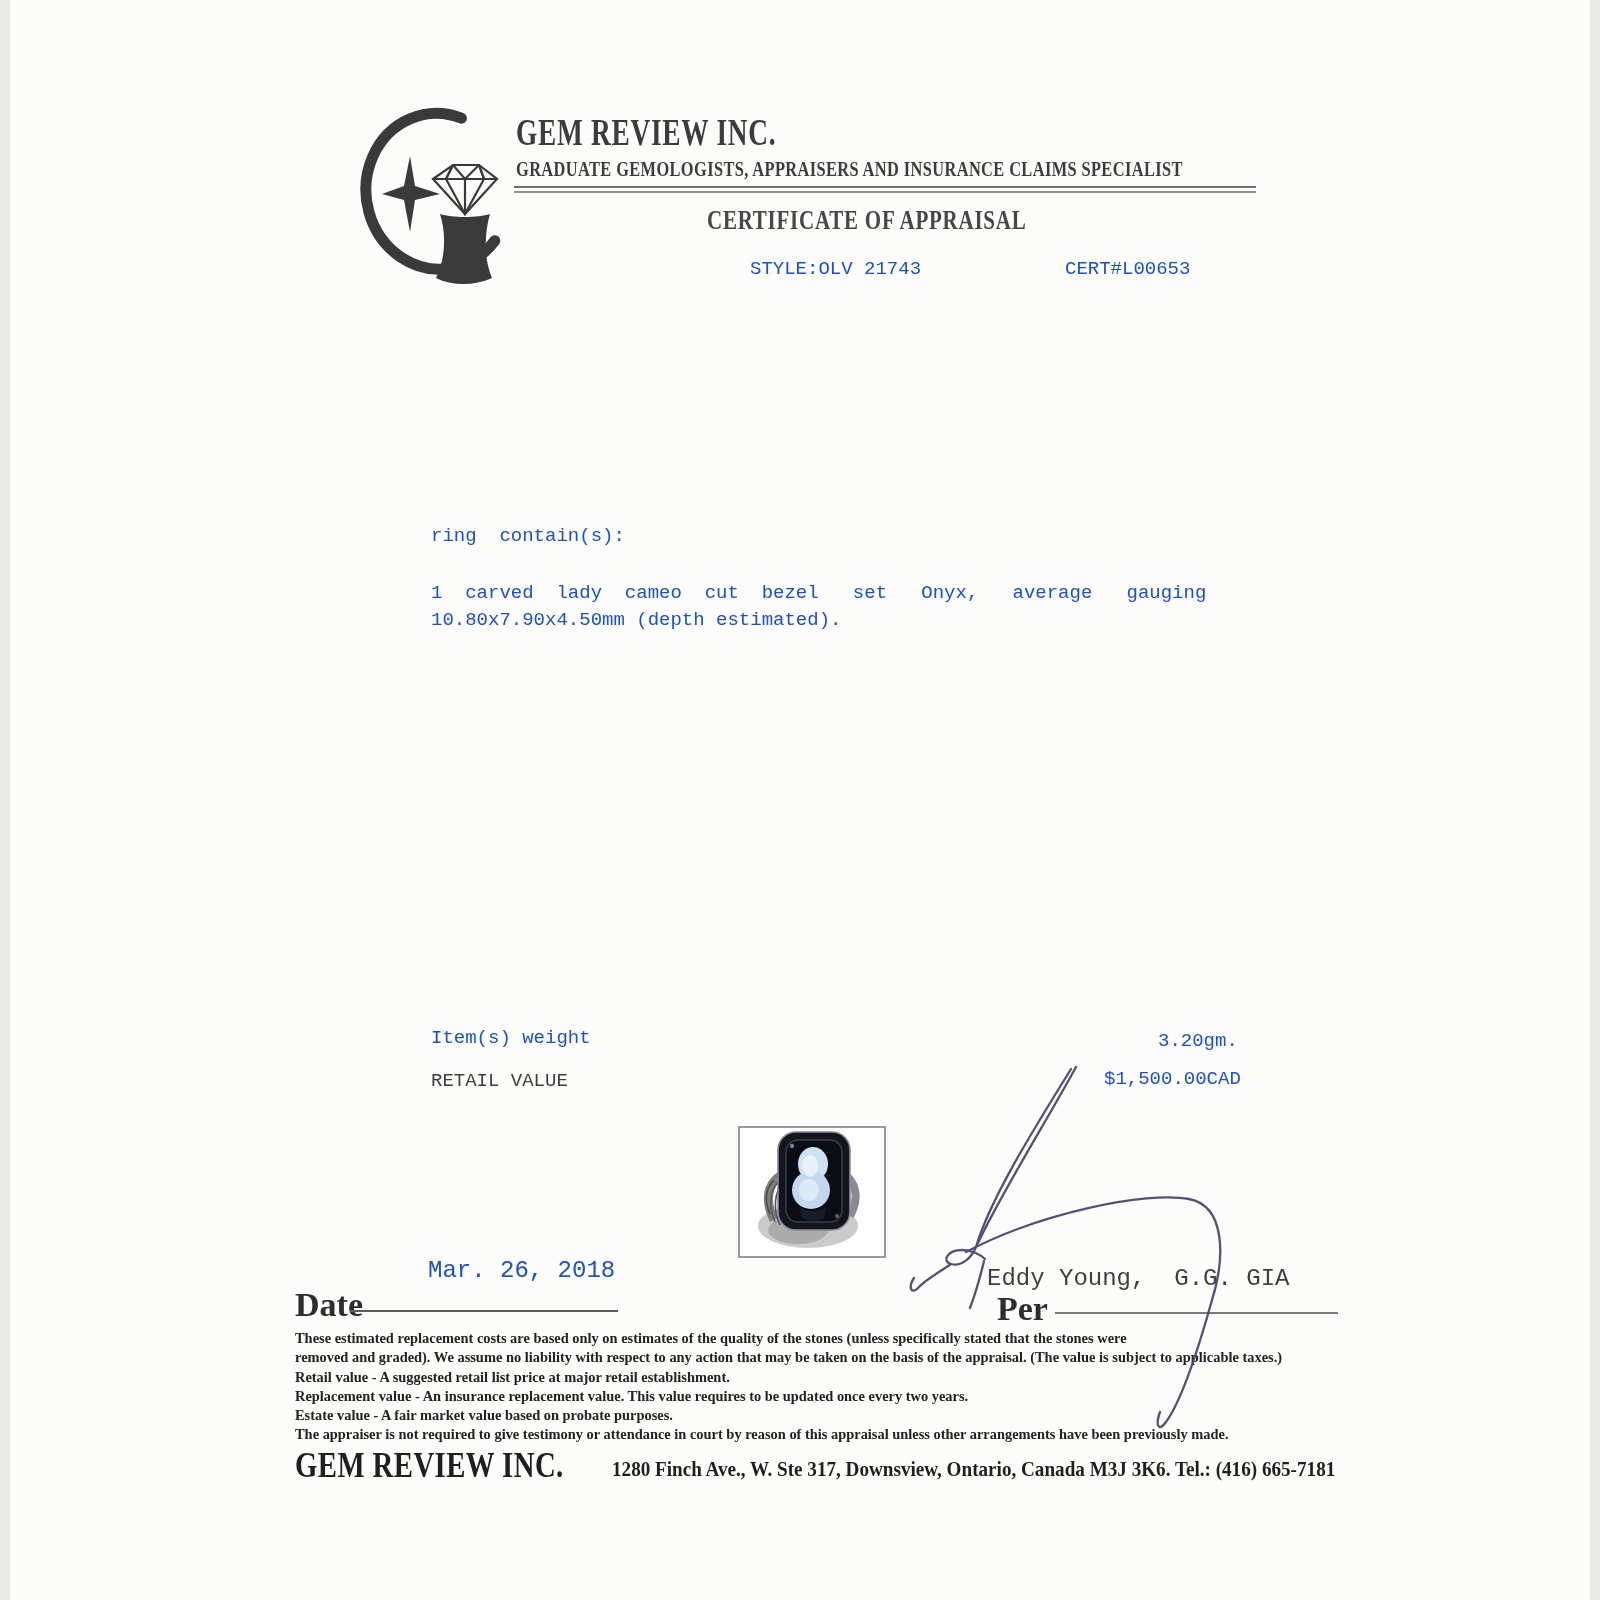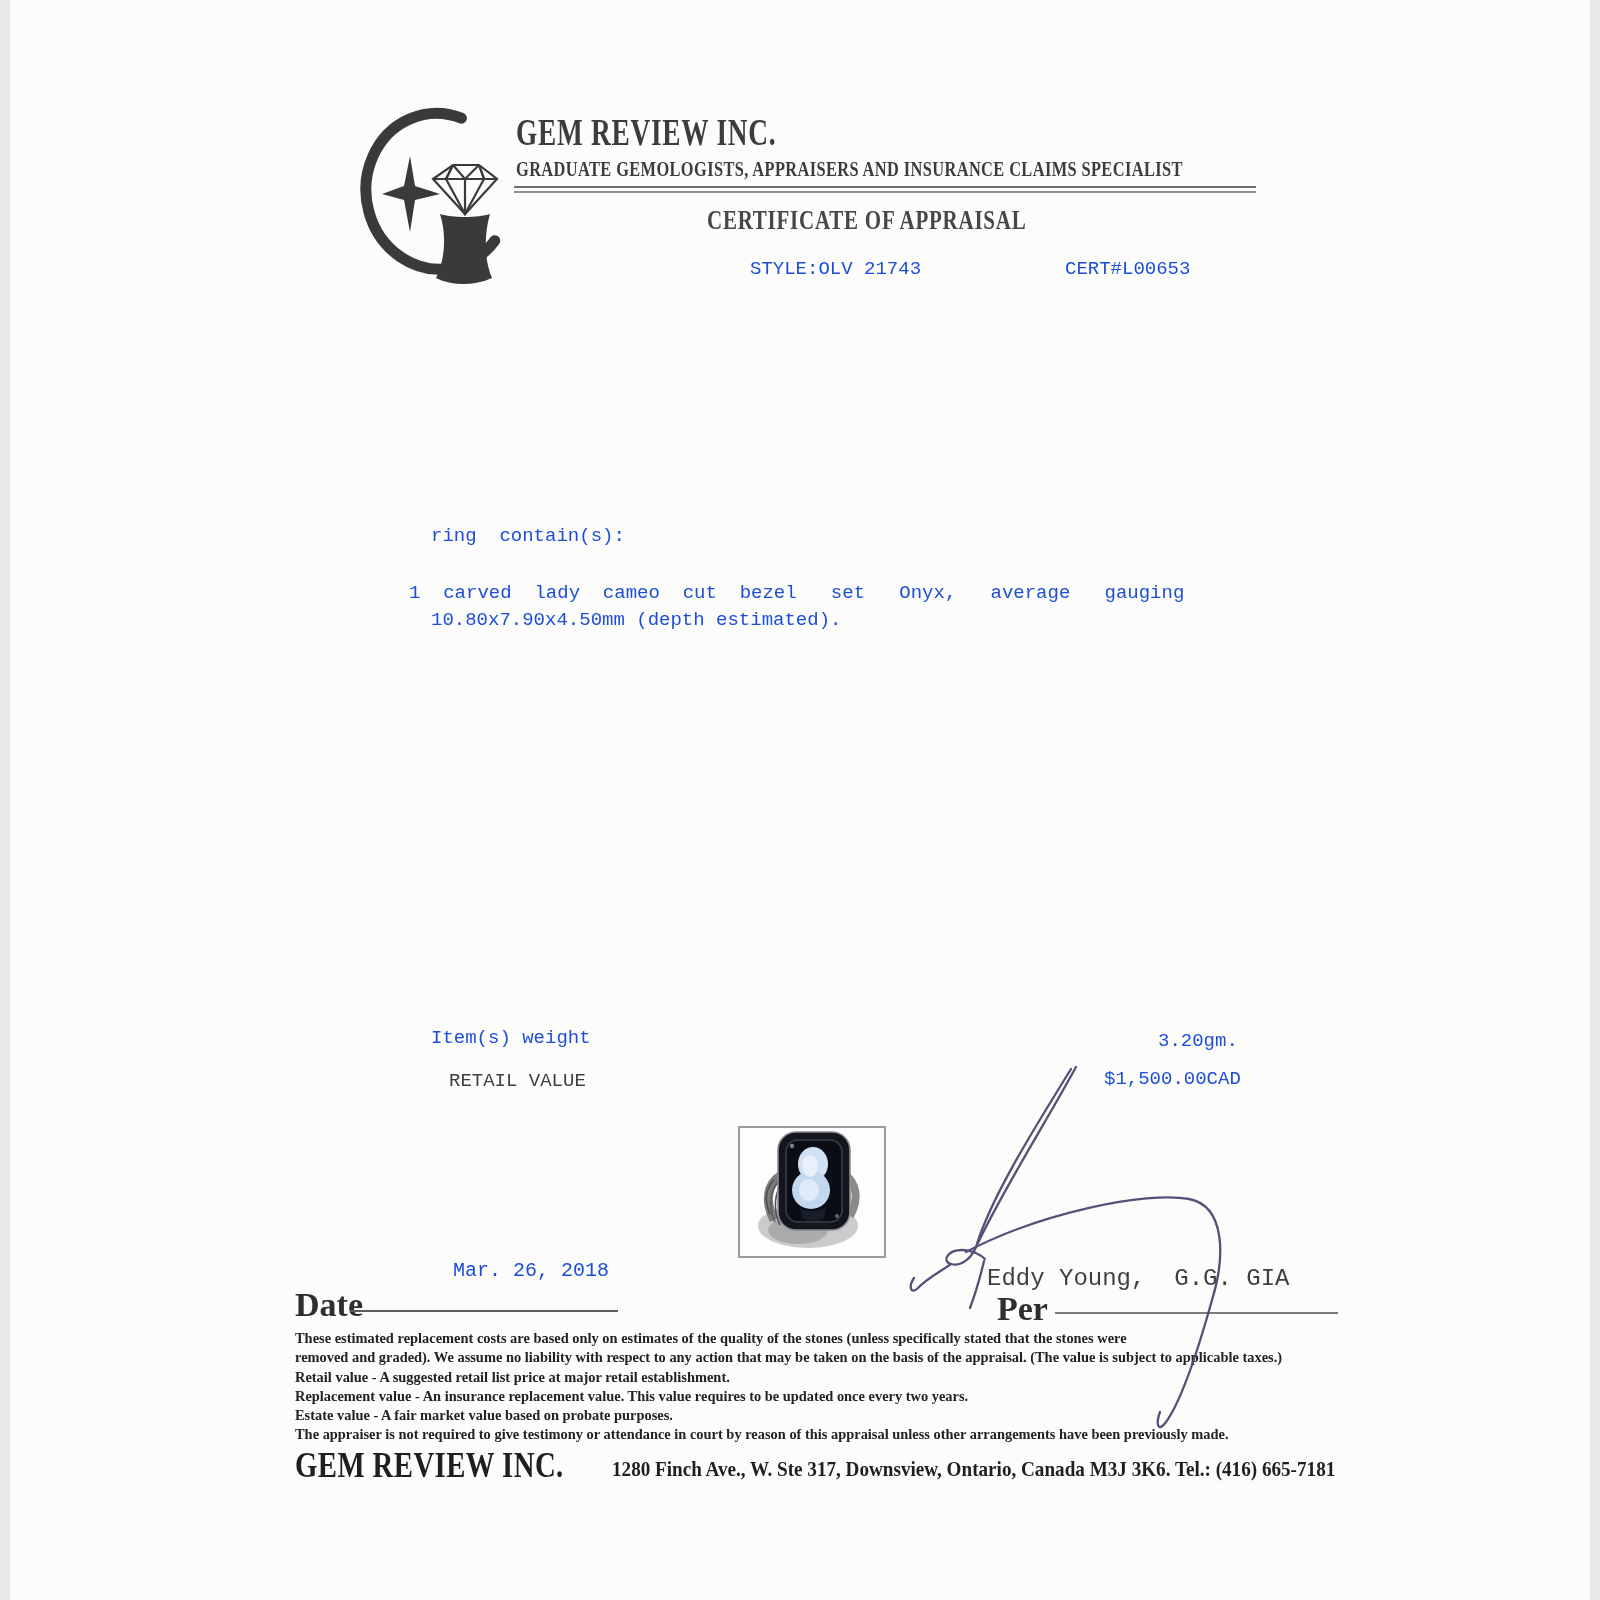--- a/index.html
+++ b/index.html
@@ -75,28 +75,28 @@
 
   <div class="double-rule" style="left:504px;top:186px;width:742px;"></div>
 
   <div class="serifb doc-title" style="left:697px;top:204px;">CERTIFICATE OF APPRAISAL</div>
 
   <div class="tw" style="left:740px;top:256px;">STYLE:OLV 21743</div>
   <div class="tw" style="left:1055px;top:256px;">CERT#L00653</div>
 
   <div class="tw" style="left:421px;top:523px;">ring  contain(s):</div>
 
-  <div class="tw" style="left:399px;top:580px;text-align:right;">1  carved  lady  cameo  cut  bezel   set   Onyx,   average   gauging</div>
+  <div class="tw" style="left:421px;top:580px;text-align:right;">1  carved  lady  cameo  cut  bezel   set   Onyx,   average   gauging</div>
   <div class="tw" style="left:421px;top:607px;">10.80x7.90x4.50mm (depth estimated).</div>
 
 
   <div class="tw" style="left:421px;top:1025px;">Item(s) weight</div>
   <div class="tw" style="left:1148px;top:1028px;">3.20gm.</div>
 
-  <div class="tw" style="left:439px;top:1068px;color:#3f3f3f;">RETAIL VALUE</div>
+  <div class="tw" style="left:421px;top:1068px;color:#3f3f3f;">RETAIL VALUE</div>
   <div class="tw" style="left:1094px;top:1066px;">$1,500.00CAD</div>
 
   <div class="photo-box">
     <svg width="144" height="128" viewBox="0 0 144 128">
 
       <ellipse cx="68" cy="98" rx="50" ry="22" fill="#8f8f8f" opacity="0.45"></ellipse>
       <ellipse cx="58" cy="102" rx="30" ry="14" fill="#6f6f6f" opacity="0.35"></ellipse>
 
       <path d="M 34 92 C 24 72, 28 56, 40 48" fill="none" stroke="#7d7d7d" stroke-width="9"></path>
       <path d="M 110 88 C 120 70, 116 54, 104 46" fill="none" stroke="#8a8a8a" stroke-width="8"></path>
@@ -113,21 +113,21 @@
       <ellipse cx="71" cy="62" rx="19" ry="19" fill="#c3d8ee"></ellipse>
       <ellipse cx="70" cy="38" rx="8" ry="11" fill="#eaf3fb" opacity="0.9"></ellipse>
       <ellipse cx="69" cy="62" rx="10" ry="11" fill="#e2eefa" opacity="0.85"></ellipse>
       <path d="M 60 80 C 66 84, 80 84, 86 79 L 84 90 C 76 94, 68 94, 62 90 Z" fill="#1a2330" opacity="0.8"></path>
 
       <circle cx="52" cy="18" r="2.2" fill="#9eb4cc" opacity="0.7"></circle>
       <circle cx="97" cy="88" r="2" fill="#8fa6c0" opacity="0.6"></circle>
     </svg>
   </div>
 
-  <div class="tw" style="left:443px;top:1258px;font-size:20px;">Mar. 26, 2018</div>
+  <div class="tw" style="left:418px;top:1258px;font-size:24px;">Mar. 26, 2018</div>
 
   <div class="serifb label-big" style="left:285px;top:1286px;">Date</div>
   <div class="hline" style="left:340px;top:1310px;width:268px;"></div>
 
   <div class="tw" style="left:977px;top:1266px;font-size:24px;color:#3f3f3f;">Eddy Young,  G.G. GIA</div>
 
   <div class="serifb label-big" style="left:987px;top:1290px;">Per</div>
   <div class="hline" style="left:1045px;top:1312px;width:283px;border-bottom-color:#7a7a7a;"></div>
 
   <div class="fineprint">

